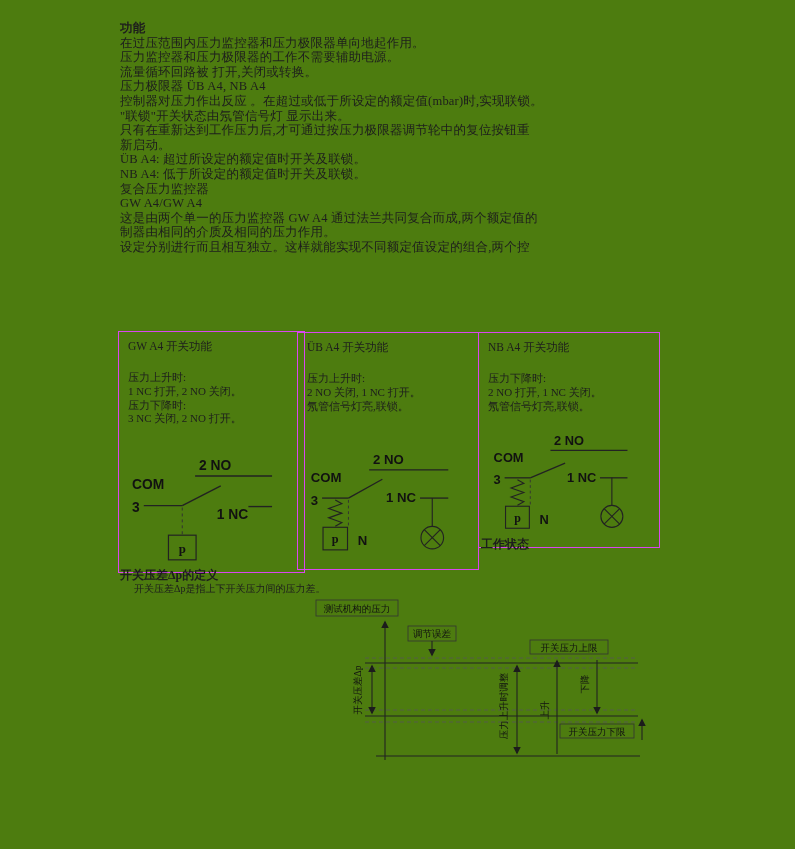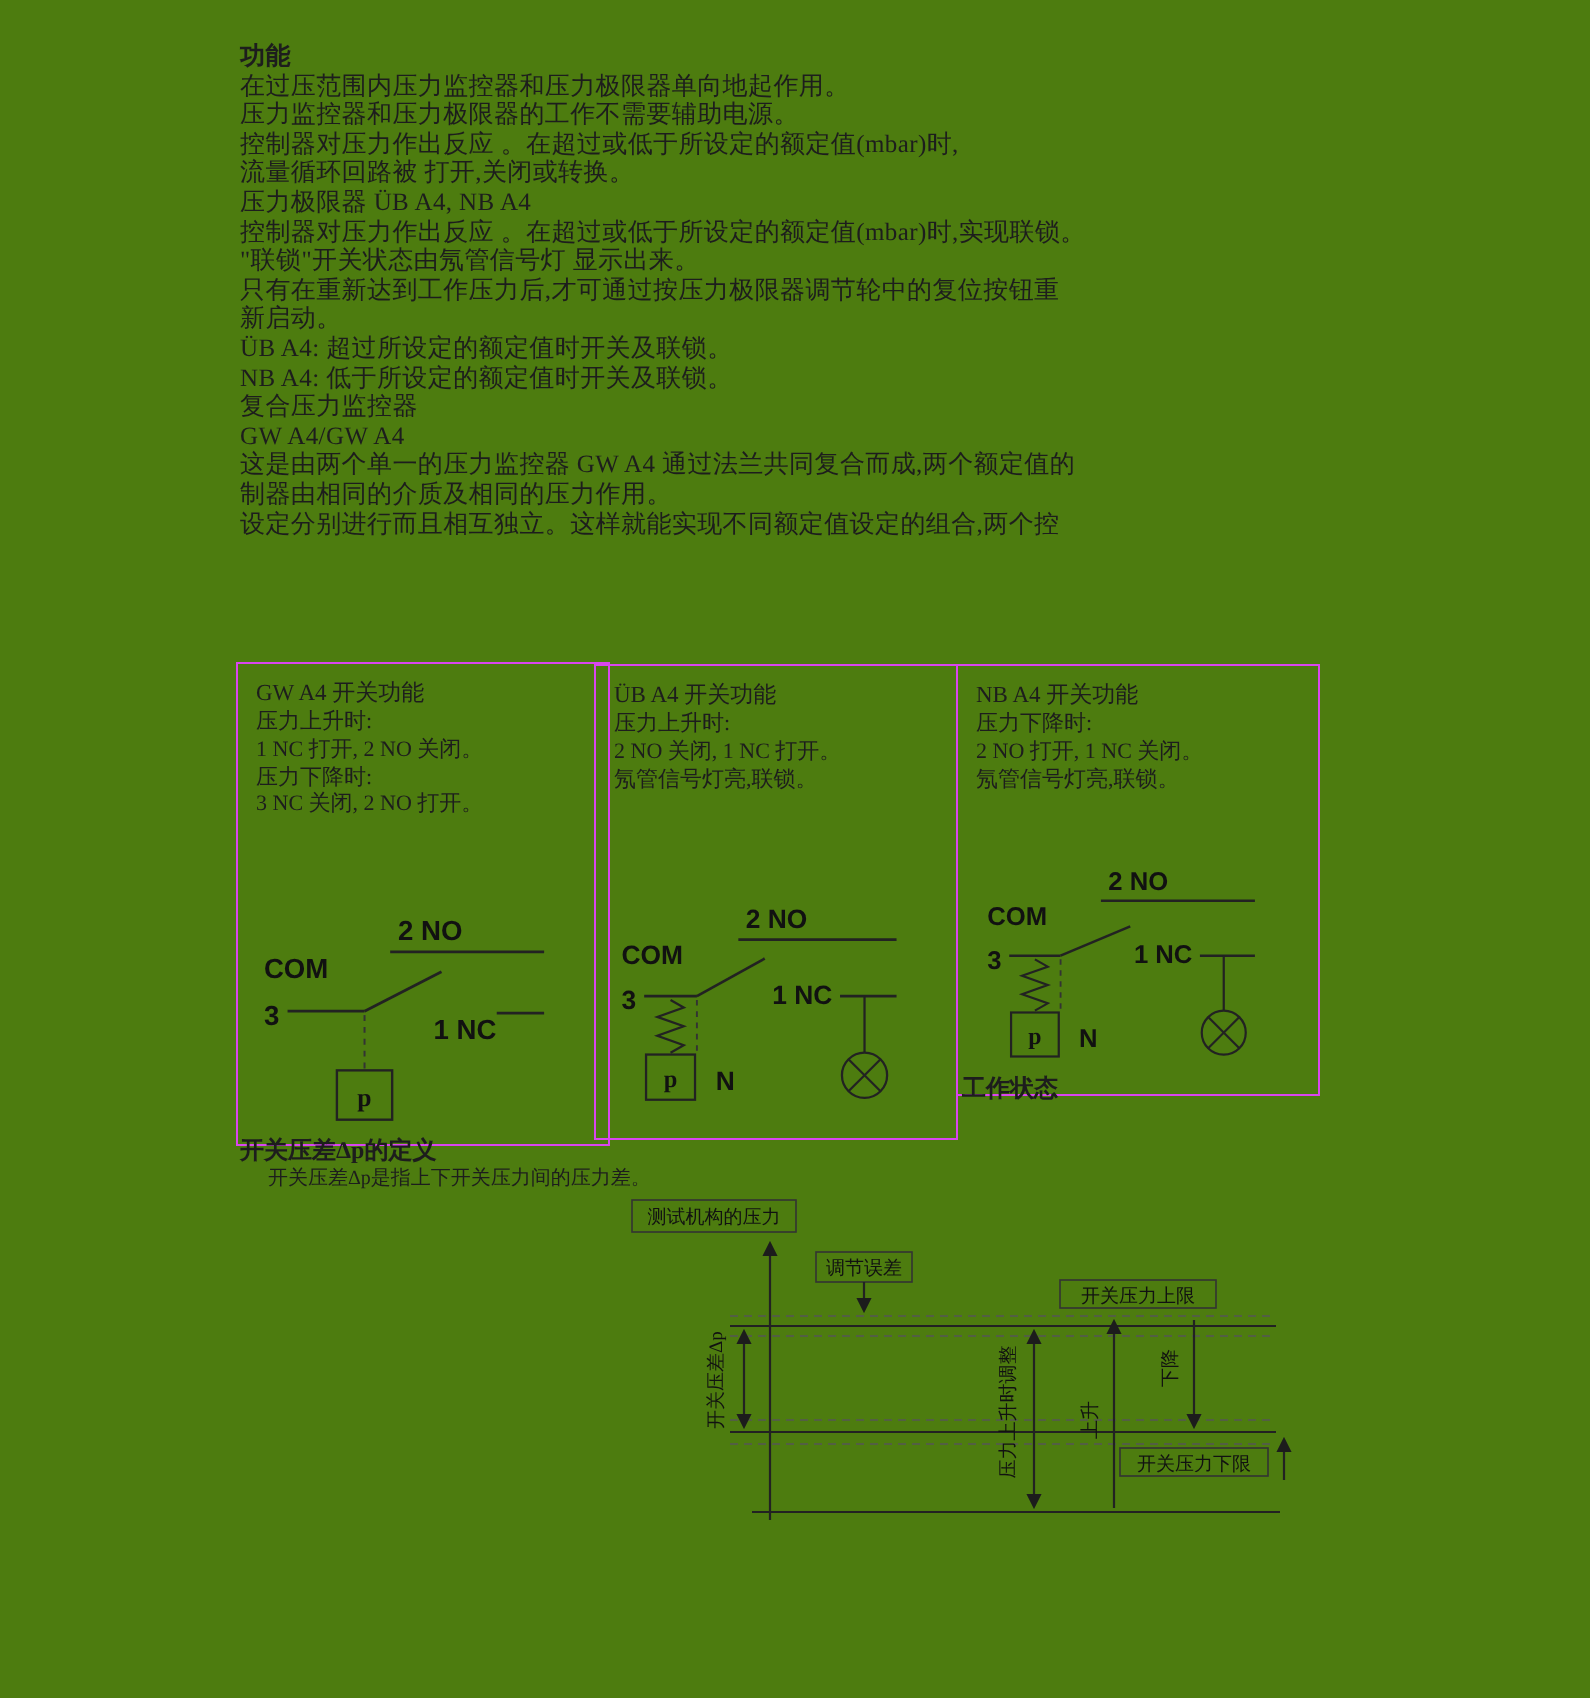--- a/index.html
+++ b/index.html
@@ -3,21 +3,21 @@
 <meta charset="utf-8">
 <style>
   html,body{margin:0;padding:0}
   body{background:#dddcd8;font-family:"Liberation Serif","DejaVu Serif",serif}
   .page{position:relative;width:795px;height:849px;margin:0 auto;background:#4d7c0f;color:#1d1d1d;overflow:hidden}
   .intro{position:absolute;left:120px;top:21px;width:570px;font-size:12.5px;line-height:14.6px;letter-spacing:.2px}
   .intro div{white-space:nowrap}
   .intro div:first-child{font-weight:bold}
   .fbox{position:absolute;border:1px solid #d946ef;padding:7px 9px}
   .fbox-title{font-size:11.5px}
-  .fbox-desc{margin-top:1px;font-size:11px;line-height:13.8px}
+  .fbox-desc{margin-top:17px;font-size:11px;line-height:13.8px}
   .circuit{position:absolute;left:9px;bottom:5px}
   .ctext{font-weight:bold;font-size:14px;fill:#111;font-family:"Liberation Sans","DejaVu Sans",sans-serif}
   .ptext{font-weight:bold;font-size:13px;fill:#111;font-family:"Liberation Serif","DejaVu Serif",serif}
   .wire{stroke:#222;stroke-width:1.4;fill:none}
   .wire2{stroke:#222;stroke-width:1.2;fill:none}
   .dashwire{stroke:#333;stroke-width:1;stroke-dasharray:3 3;fill:none}
   .caption{position:absolute;left:481px;top:536px;font-size:12px;font-weight:bold}
   .sec-title{position:absolute;left:120px;top:567px;font-size:12px;font-weight:bold}
   .sec-sub{position:absolute;left:134px;top:582px;font-size:10px}
   .diagram{position:absolute;left:120px;top:594px}
@@ -29,21 +29,20 @@
 </style>
 </head>
 <body>
 
 <div class="page">
 
   <div class="intro">
     <div>功能</div>
     <div>在过压范围内压力监控器和压力极限器单向地起作用。</div>
     <div>压力监控器和压力极限器的工作不需要辅助电源。</div>
-    <div>控制器对压力作出反应 。在超过或低于所设定的额定值(mbar)时,</div>
     <div>流量循环回路被 打开,关闭或转换。</div>
     <div>压力极限器 ÜB A4, NB A4</div>
     <div>控制器对压力作出反应 。在超过或低于所设定的额定值(mbar)时,实现联锁。</div>
     <div>"联锁"开关状态由氖管信号灯 显示出来。</div>
     <div>只有在重新达到工作压力后,才可通过按压力极限器调节轮中的复位按钮重</div>
     <div>新启动。</div>
     <div>ÜB A4: 超过所设定的额定值时开关及联锁。</div>
     <div>NB A4: 低于所设定的额定值时开关及联锁。</div>
     <div>复合压力监控器</div>
     <div>GW A4/GW A4</div>

